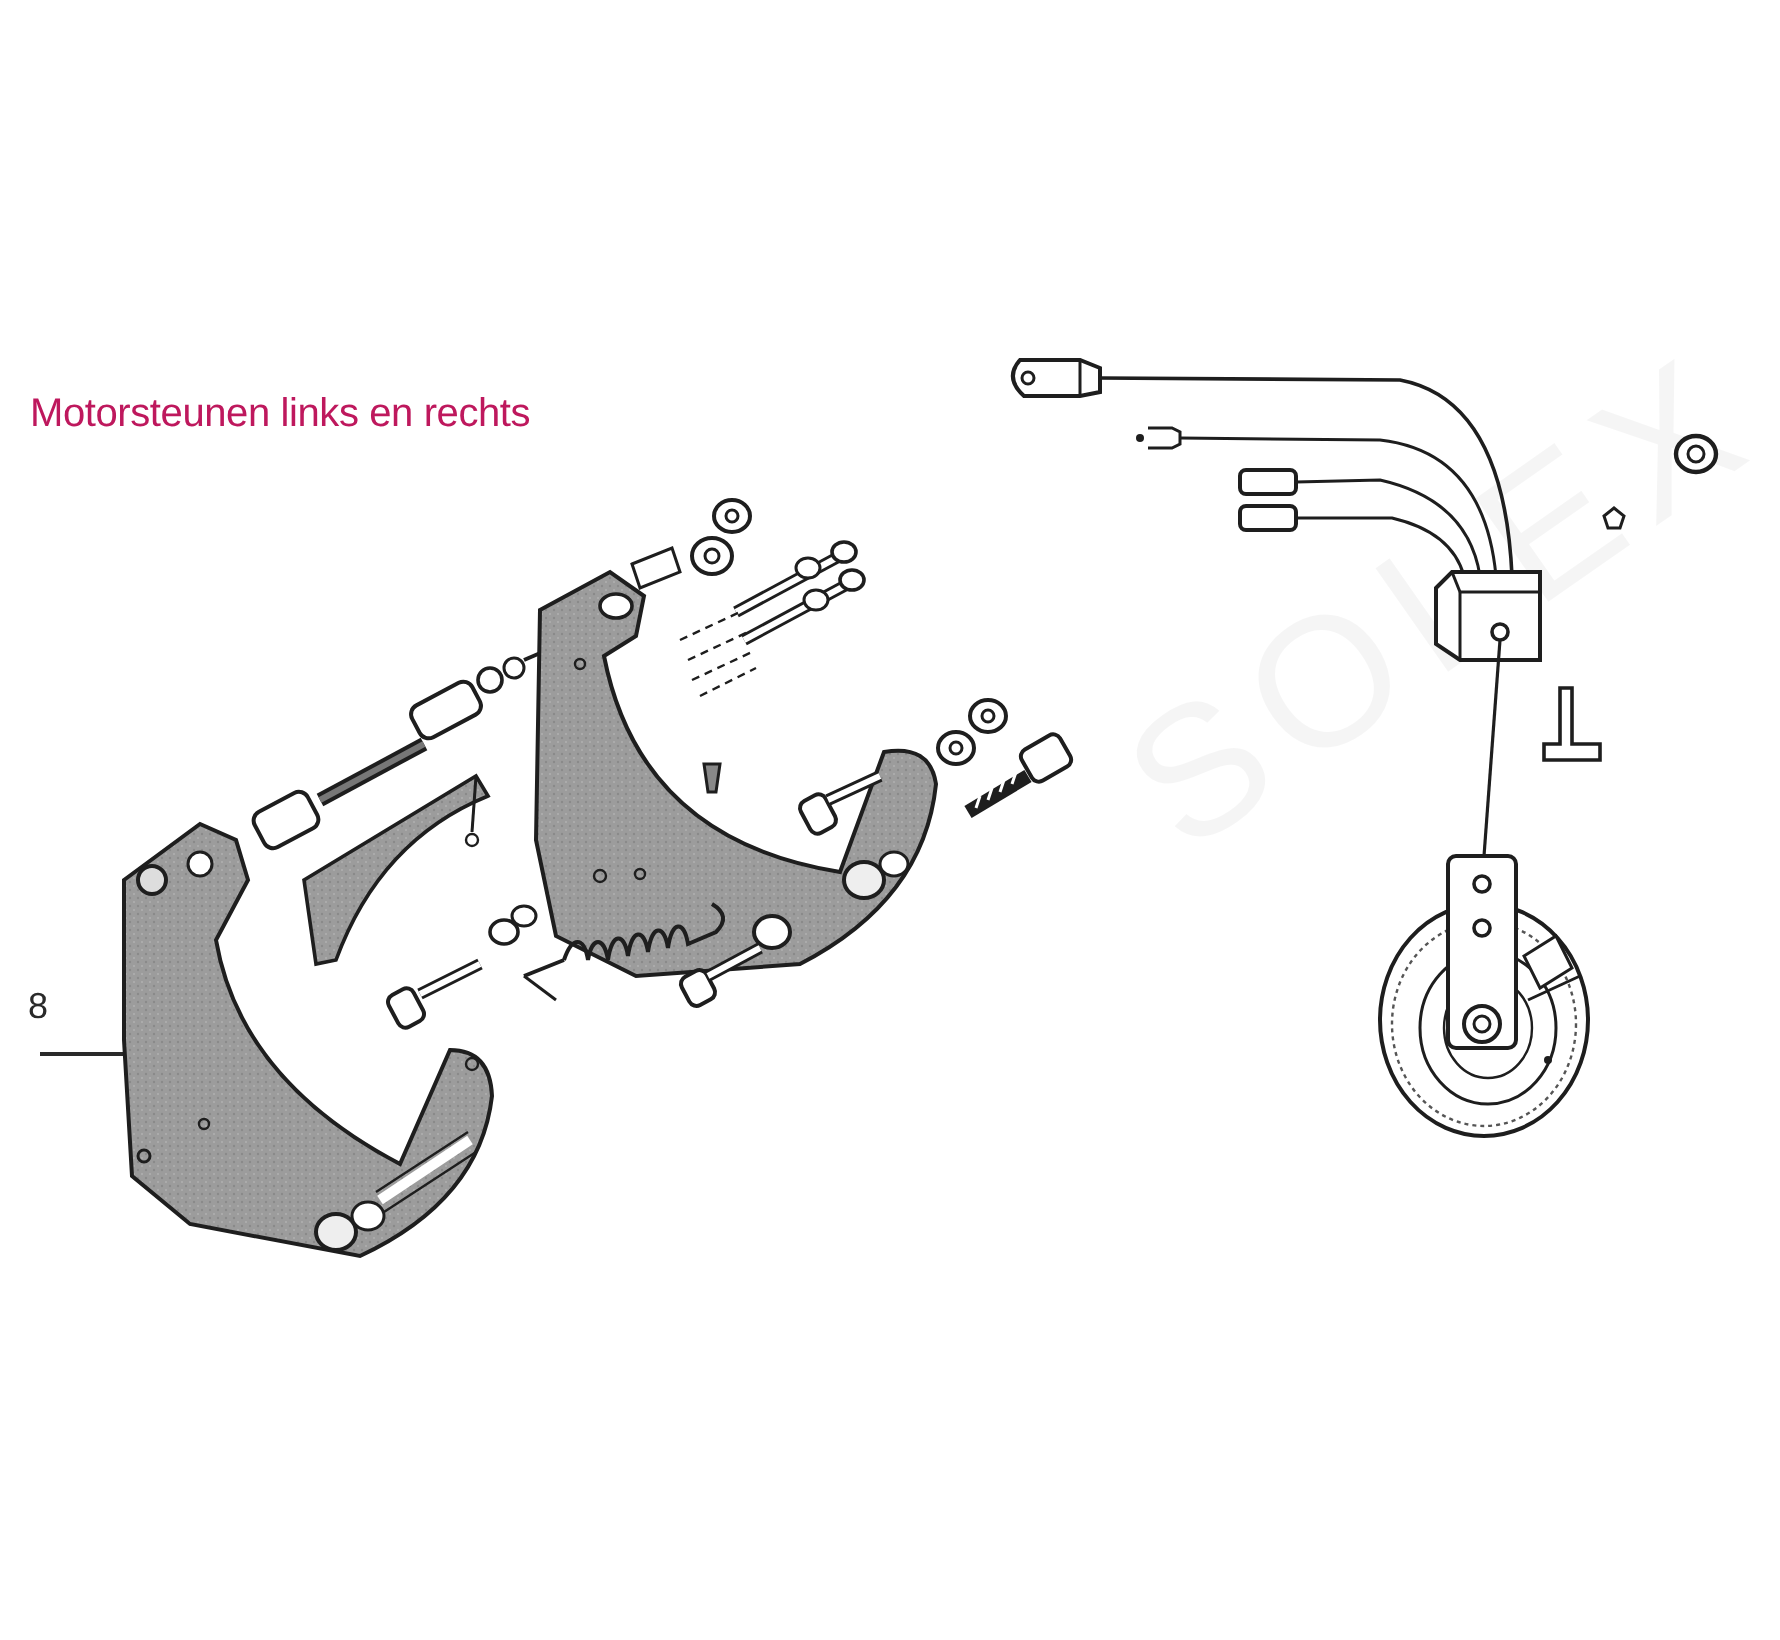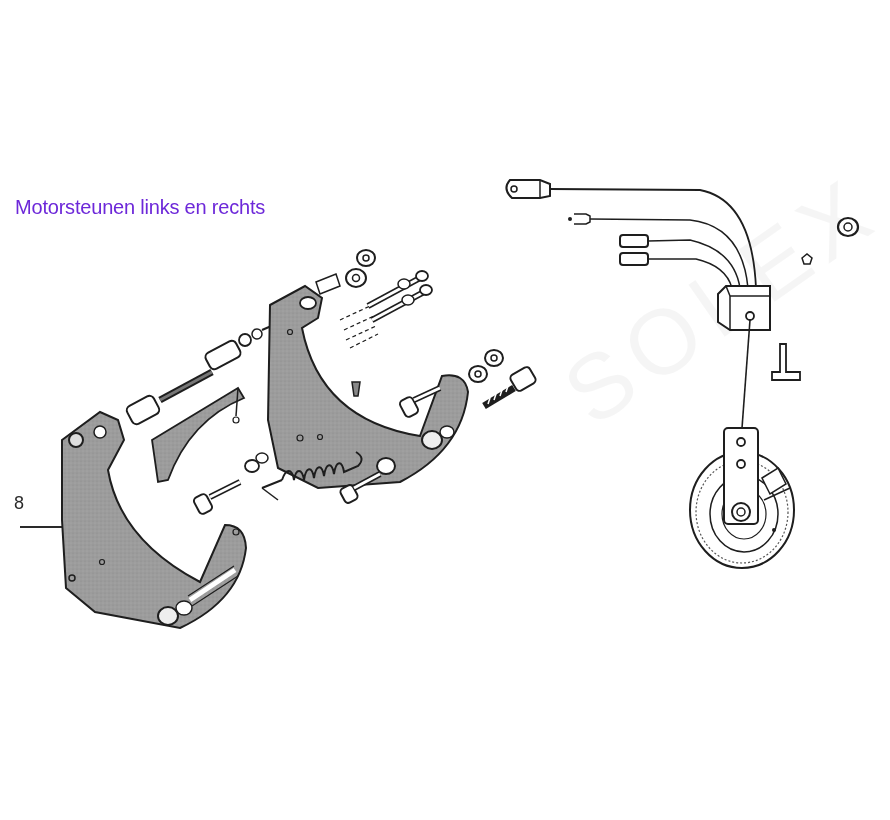--- a/index.html
+++ b/index.html
@@ -12,21 +12,21 @@
     height: 820px;
     position: relative;
     overflow: hidden;
     font-family: "Liberation Sans", sans-serif;
   }
   .caption {
     position: absolute;
     left: 15px;
     top: 196px;
     font-size: 20px;
-    color: #6d28d9;
+    color: #be185d;
     letter-spacing: -0.2px;
     white-space: nowrap;
   }
   .callout-label {
     position: absolute;
     left: 14px;
     top: 493px;
     font-size: 18px;
     color: #2a2a2a;
   }

